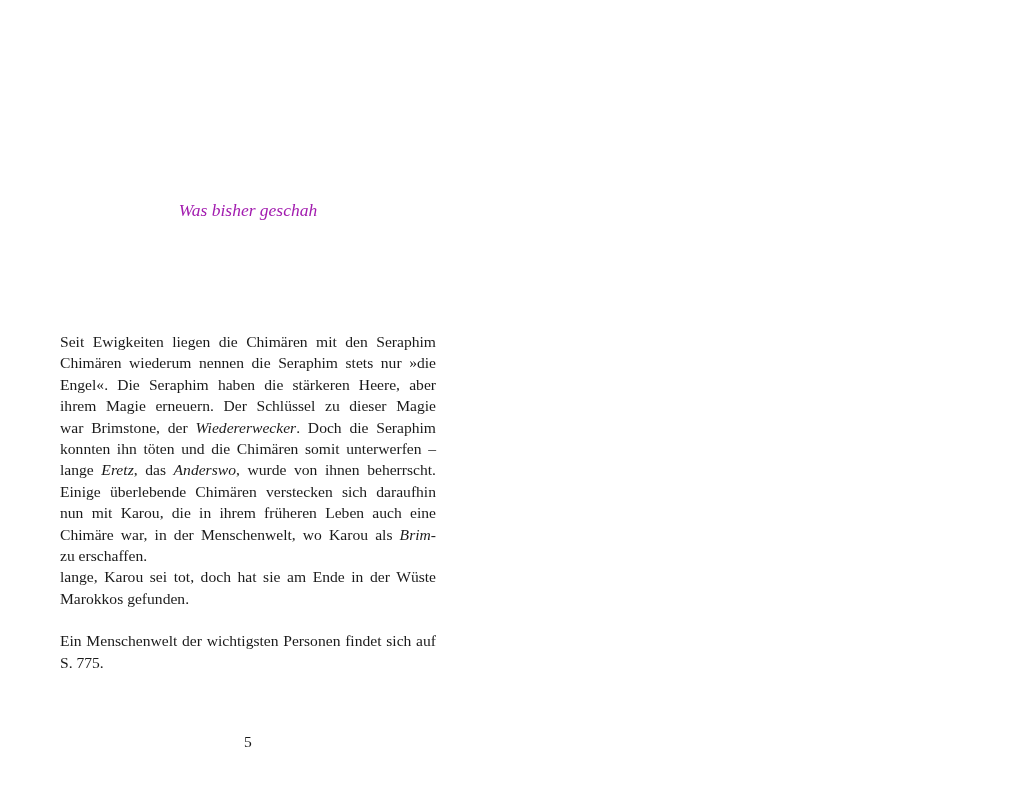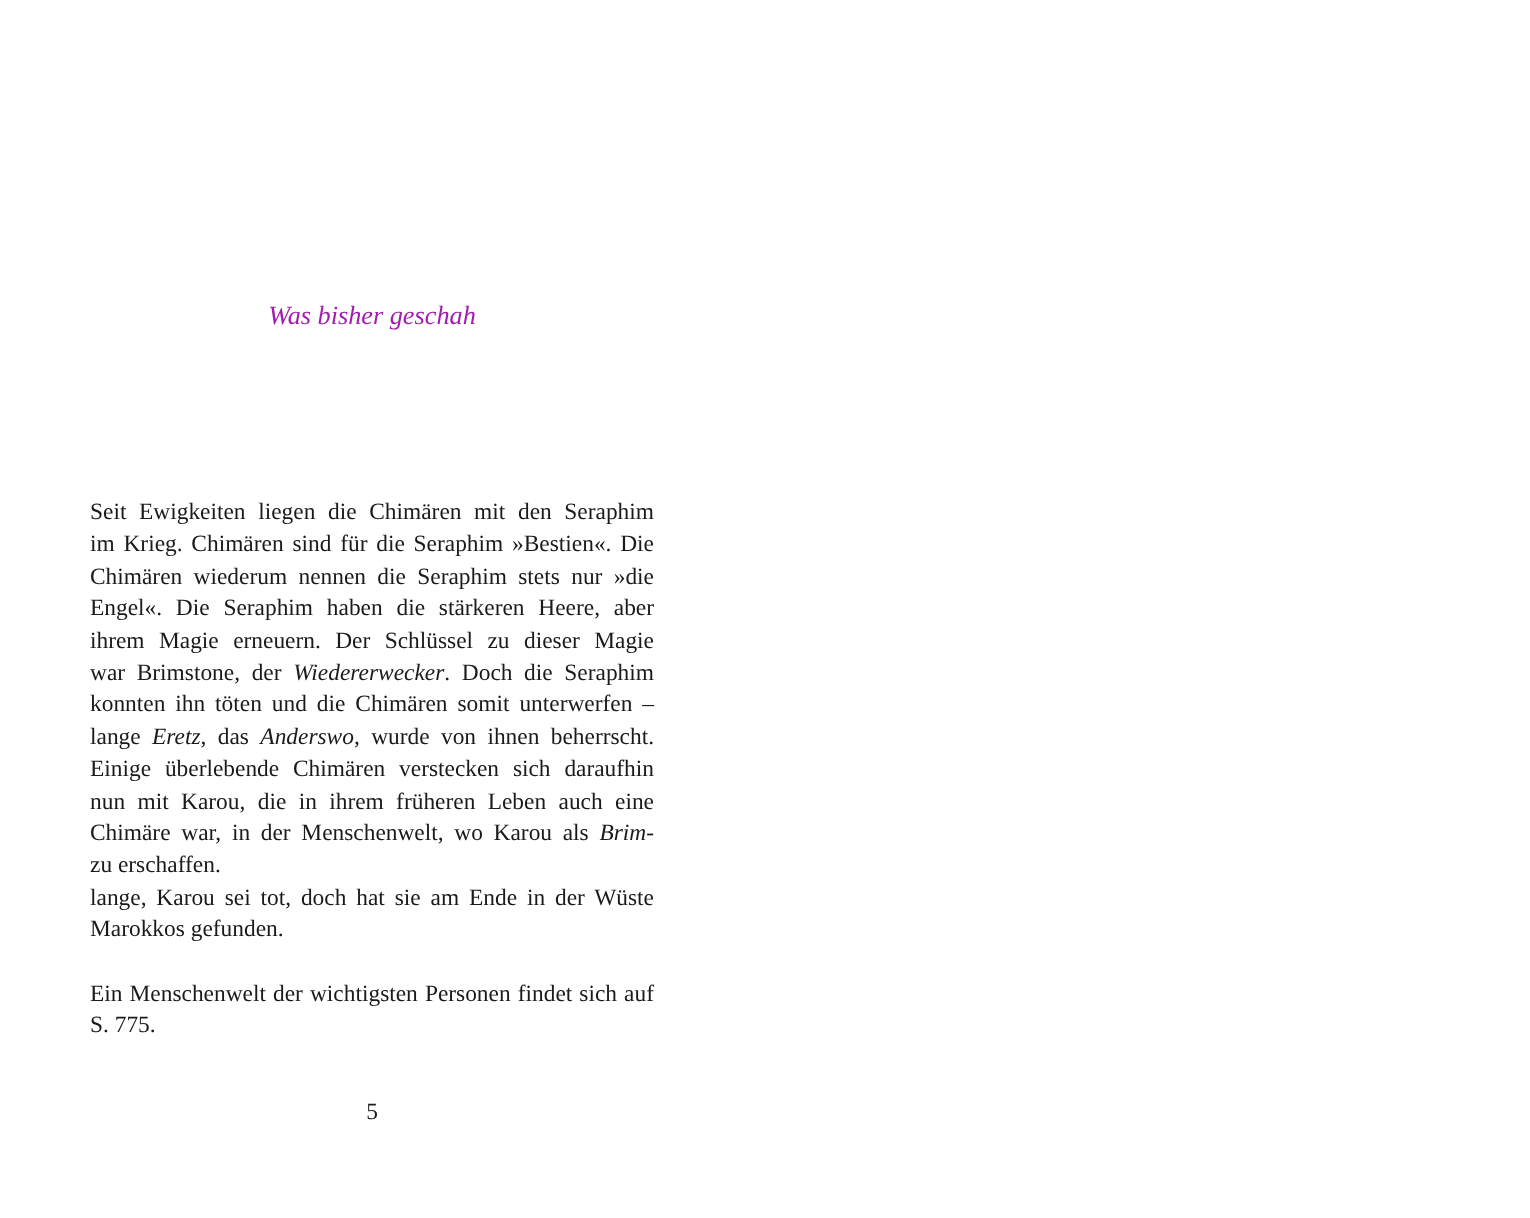--- a/index.html
+++ b/index.html
@@ -71,21 +71,20 @@
     }
   </style>
 </head>
 <body>
 
 <div class="page">
   <div class="title">Was bisher geschah</div>
 
   <div class="body-text">
     <span class="line">Seit Ewigkeiten liegen die Chimären mit den Seraphim</span>
-    <span class="line">im Krieg. Chimären sind für die Seraphim »Bestien«. Die</span>
     <span class="line">Chimären wiederum nennen die Seraphim stets nur »die</span>
     <span class="line">Engel«. Die Seraphim haben die stärkeren Heere, aber</span>
     <span class="line">ihrem Magie erneuern. Der Schlüssel zu dieser Magie</span>
     <span class="line"><span>war Brimstone, der </span><em>Wiedererwecker</em><span>. Doch die Seraphim</span></span>
     <span class="line">konnten ihn töten und die Chimären somit unterwerfen –</span>
     <span class="line"><span>lange </span><em>Eretz</em><span>, das </span><em>Anderswo</em><span>, wurde von ihnen beherrscht.</span></span>
     <span class="line">Einige überlebende Chimären verstecken sich daraufhin</span>
     <span class="line">nun mit Karou, die in ihrem früheren Leben auch eine</span>
     <span class="line"><span>Chimäre war, in der Menschenwelt, wo Karou als </span><em>Brim-</em></span>
     <span class="line last">zu erschaffen.</span>

